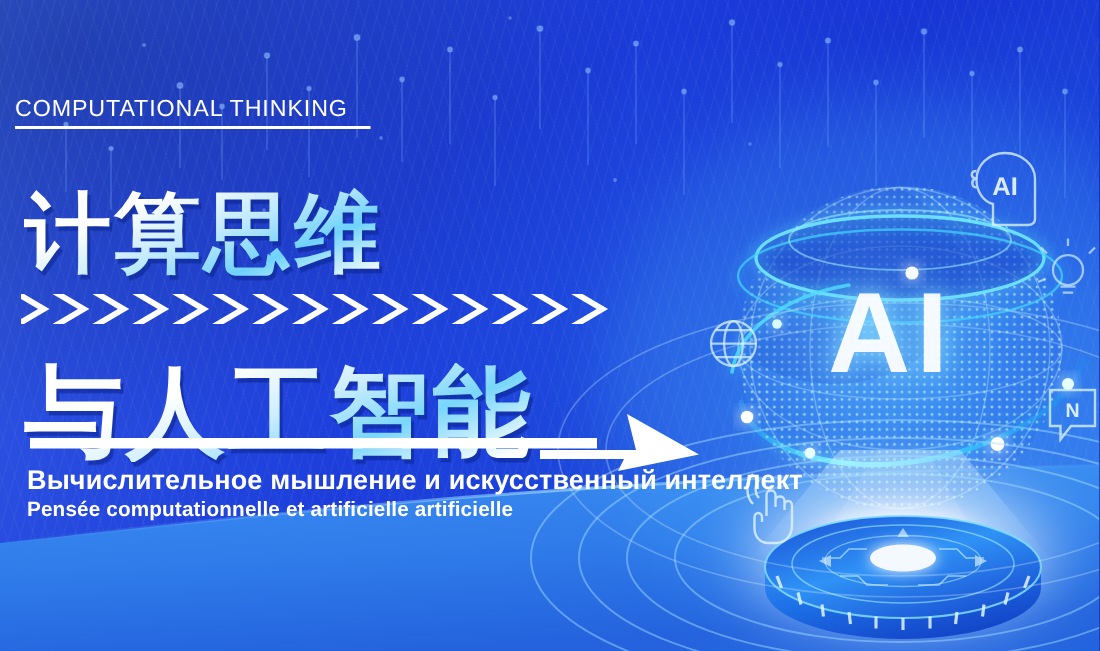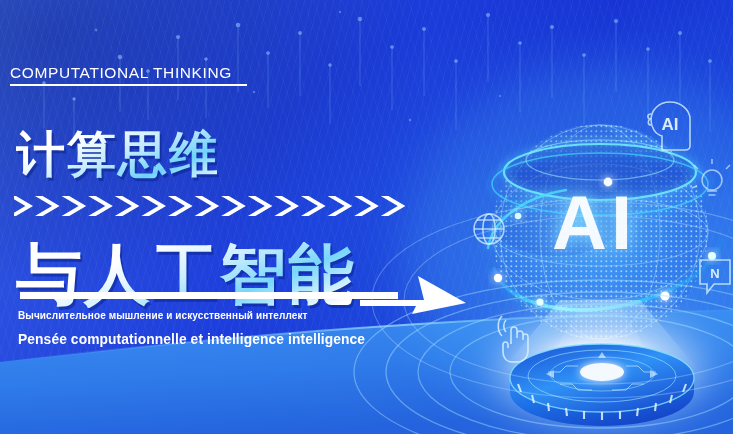--- a/index.html
+++ b/index.html
@@ -45,21 +45,21 @@
 
   .eng-line {
     font-size:15.5px; font-weight:normal; color:#ffffff;
     letter-spacing:0.6px; line-height:21px; white-space:nowrap;
   }
   .eng-rule { width:237px; height:1.6px; background:#ffffff; margin:1px 0 2px 0; }
 
   .cn { white-space:nowrap; font-weight:bold; letter-spacing:2px; }
   .cn1 {
     position:absolute; left:6px; top:60px;
-    font-size:49px; line-height:66px;
+    font-size:58px; line-height:66px;
     font-family:"DejaVu Sans","Liberation Sans",sans-serif;
     background:linear-gradient(158deg,#ffffff 0%,#ffffff 28%,#bfe9ff 52%,#6fd2fb 72%,#ffffff 96%);
     -webkit-background-clip:text; background-clip:text; color:transparent;
     filter:drop-shadow(2px 3px 0 rgba(10,35,140,0.55));
     font-weight:bold;
   }
   .cn2 {
     position:absolute; left:6px; top:152px;
     font-size:66px; line-height:66px;
     font-family:"DejaVu Sans","Liberation Sans",sans-serif;
@@ -68,21 +68,21 @@
     filter:drop-shadow(2px 3px 0 rgba(10,35,140,0.55));
     font-weight:bold;
     margin-top:28px;
   }
 
   .chevrons { position:absolute; left:4px; top:132px; width:420px; height:26px; }
   .whitebar { position:absolute; left:10px; top:230px; width:378px; height:7px; background:#ffffff; }
   .bigarrow { position:absolute; left:350px; top:208px; width:110px; height:50px; }
 
   .sub { position:absolute; left:8px; color:#ffffff; font-weight:bold; white-space:nowrap; }
-  .sub-ru { top:248px; font-size:10px; letter-spacing:0.1px; }
+  .sub-ru { top:248px; font-size:18px; letter-spacing:0.1px; }
   .sub-fr { top:270px; font-size:13.8px; letter-spacing:0.1px; }
 
   
   .icon-txt { font-family:"Liberation Sans", sans-serif; font-weight:bold; }
 
   .ai-word {
     position:absolute; left:552px; top:185px;
     font-size:76px; line-height:76px; font-weight:bold;
     letter-spacing:4px;
     color:rgba(255,255,255,0.93);
@@ -391,16 +391,16 @@
 
     <div class="cn cn2">与人工智能</div>
 
     <div class="whitebar"></div>
 
     <svg class="bigarrow" viewBox="0 0 110 50">
       <polygon points="0,30 64,30 58,6 106,33 52,44 56,36 0,36" fill="#ffffff"></polygon>
     </svg>
 
     <div class="sub sub-ru">Вычислительное мышление и искусственный интеллект</div>
-    <div class="sub sub-fr">Pensée computationnelle et intelligence intelligence</div>
+    <div class="sub sub-fr">Pensée computationnelle et artificielle artificielle</div>
   </div>
 
 </div>
 
 </body></html>

